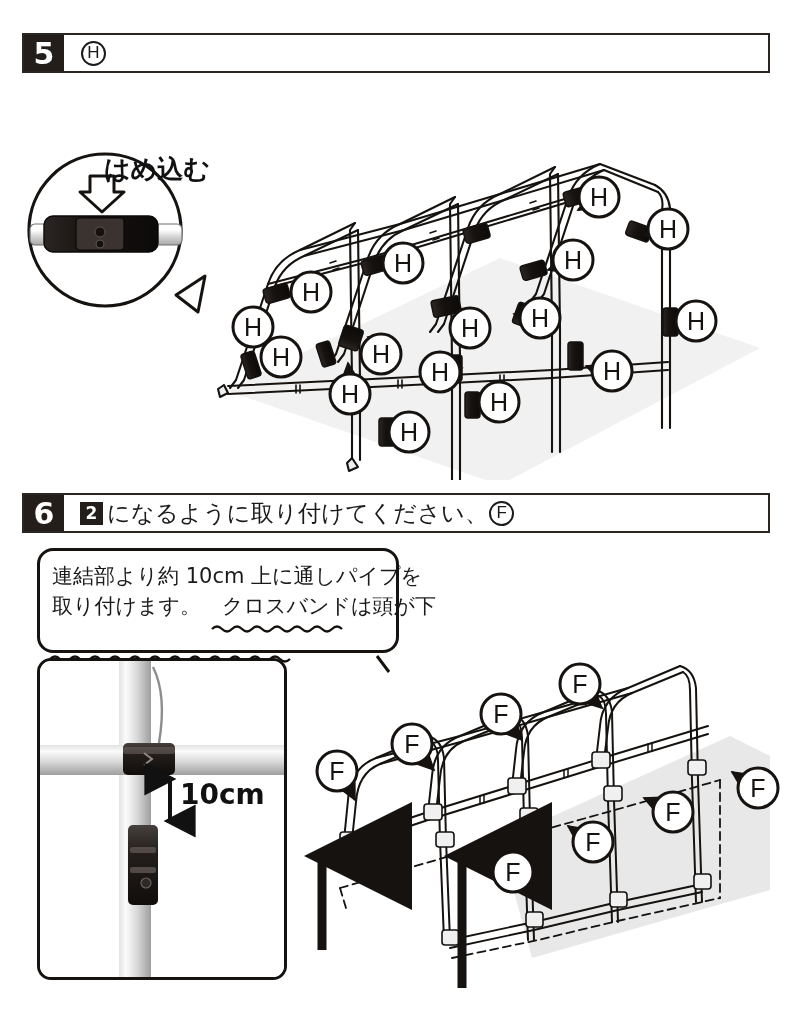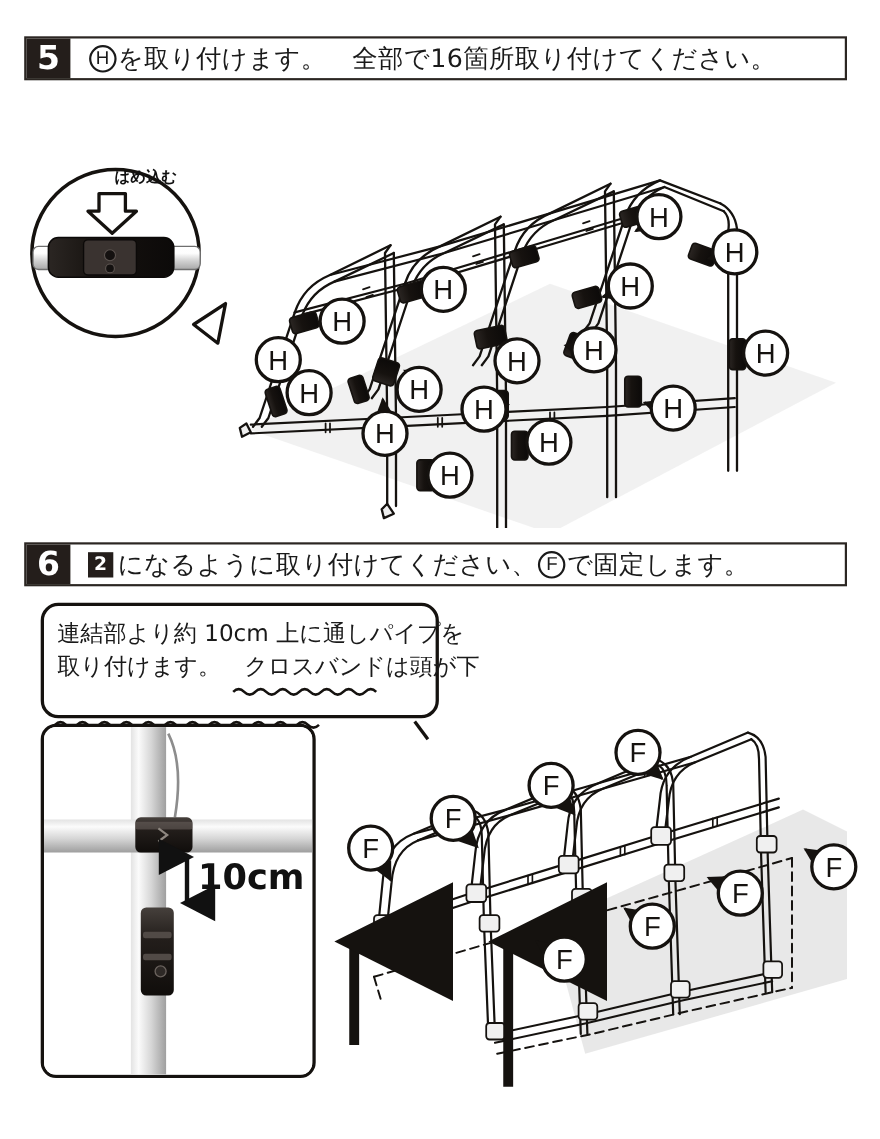--- a/index.html
+++ b/index.html
@@ -101,42 +101,41 @@
   .detail-panel {
     position: absolute;
     border: 3px solid #15120f;
     border-radius: 14px;
     background: #ffffff;
     box-sizing: border-box;
     overflow: hidden;
   }
   .dim-label {
     position: absolute;
-    font-size: 32px;
+    font-size: 28px;
     font-weight: bold;
     font-family: "DejaVu Sans", sans-serif;
     color: #111;
   }
   .zoom-label {
     position: absolute;
-    font-size: 14px;
+    font-size: 26px;
     font-weight: bold;
     font-family: "DejaVu Sans", sans-serif;
     color: #111;
     white-space: nowrap;
   }
 </style>
 </head>
 <body>
 
 <div class="step-header" style="left:22px; top:33px; width:748px; height:40px;">
   <div class="step-badge">5</div>
   <div class="step-text">
     <span class="inline-circ">H</span>
-      <span>を取り付けます。　全部で16箇所取り付けてください。</span>
   </div>
 </div>
 
 <div class="stage" style="left:0px; top:80px; width:800px; height:400px;">
 <svg width="800" height="400" viewBox="0 0 800 400" xmlns="http://www.w3.org/2000/svg">
   <defs>
     <linearGradient id="pipeH" x1="0" y1="0" x2="0" y2="1">
       <stop offset="0%" stop-color="#ffffff"></stop>
       <stop offset="30%" stop-color="#fdfdfd"></stop>
       <stop offset="62%" stop-color="#d2d2d2"></stop>
@@ -326,21 +325,20 @@
 </div>
 
 <div class="zoom-label" style="left:104px; top:152px;">はめ込む</div>
 
 <div class="step-header" style="left:22px; top:493px; width:748px; height:40px;">
   <div class="step-badge">6</div>
   <div class="step-text">
     <span class="inline-sq">2</span>
       <span>になるように取り付けてください、</span>
       <span class="inline-circ">F</span>
-      <span>で固定します。</span>
   </div>
 </div>
 
 <div class="callout-box" style="left:37px; top:548px; width:362px; height:105px;">
   <div class="callout-line">連結部より約 10cm 上に通しパイプを</div>
   <div class="callout-line">取り付けます。　クロスバンドは頭が下</div>
 </div>
 
 <div class="stage" style="left:37px; top:548px; width:400px; height:130px; pointer-events:none;">
 <svg width="400" height="130" viewBox="0 0 400 130" xmlns="http://www.w3.org/2000/svg">

